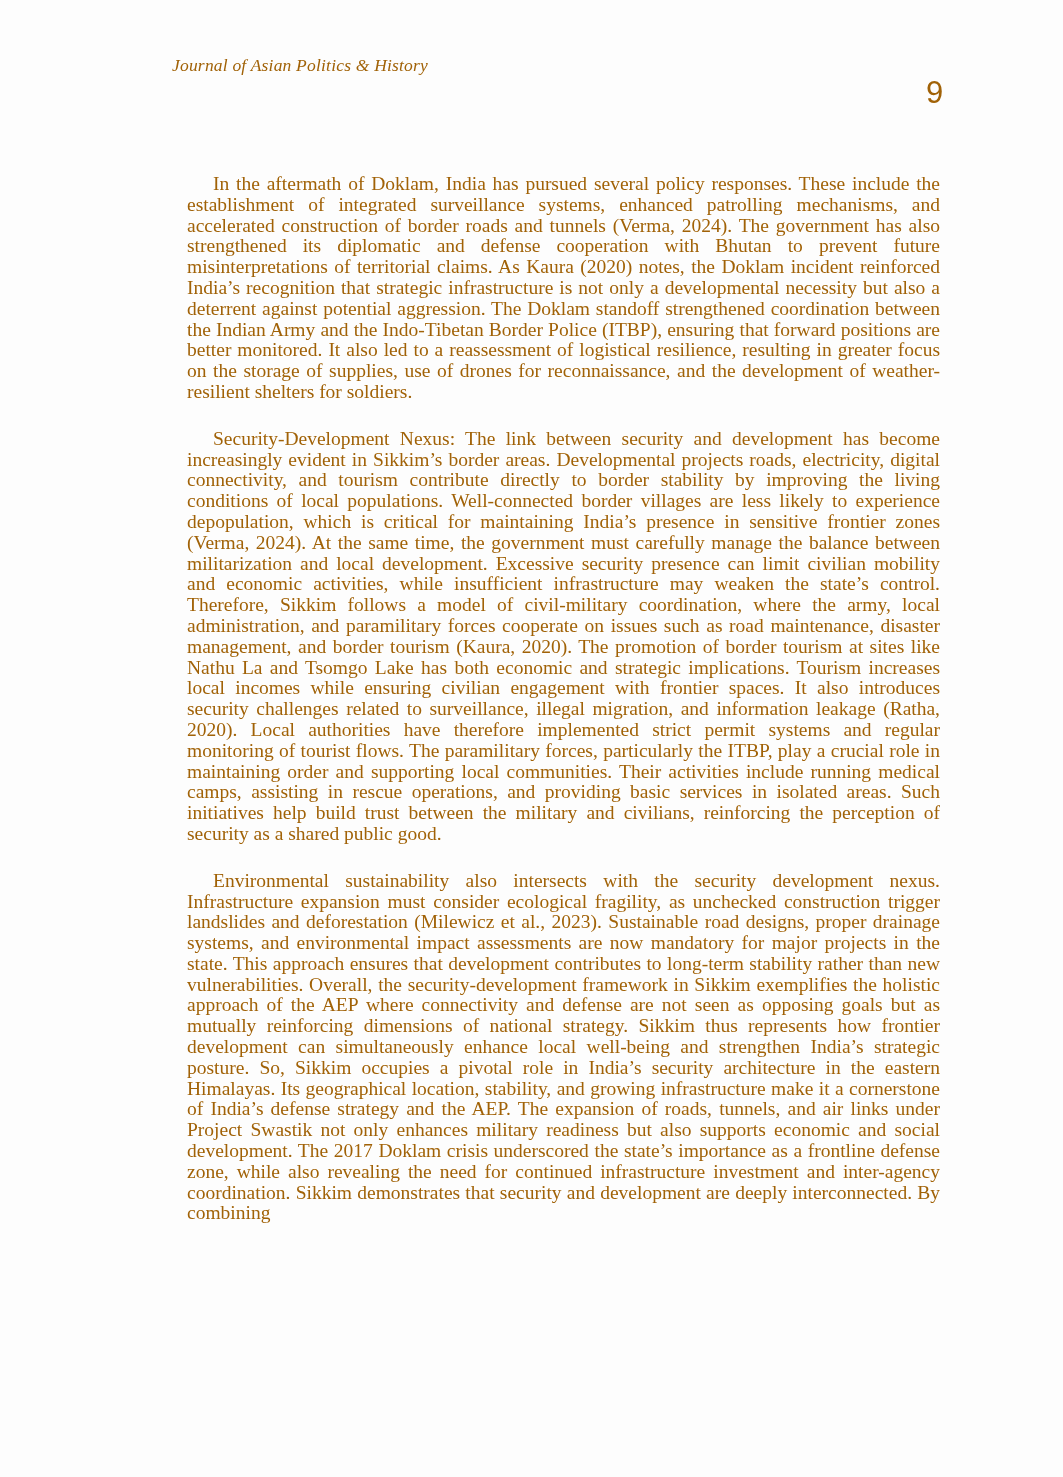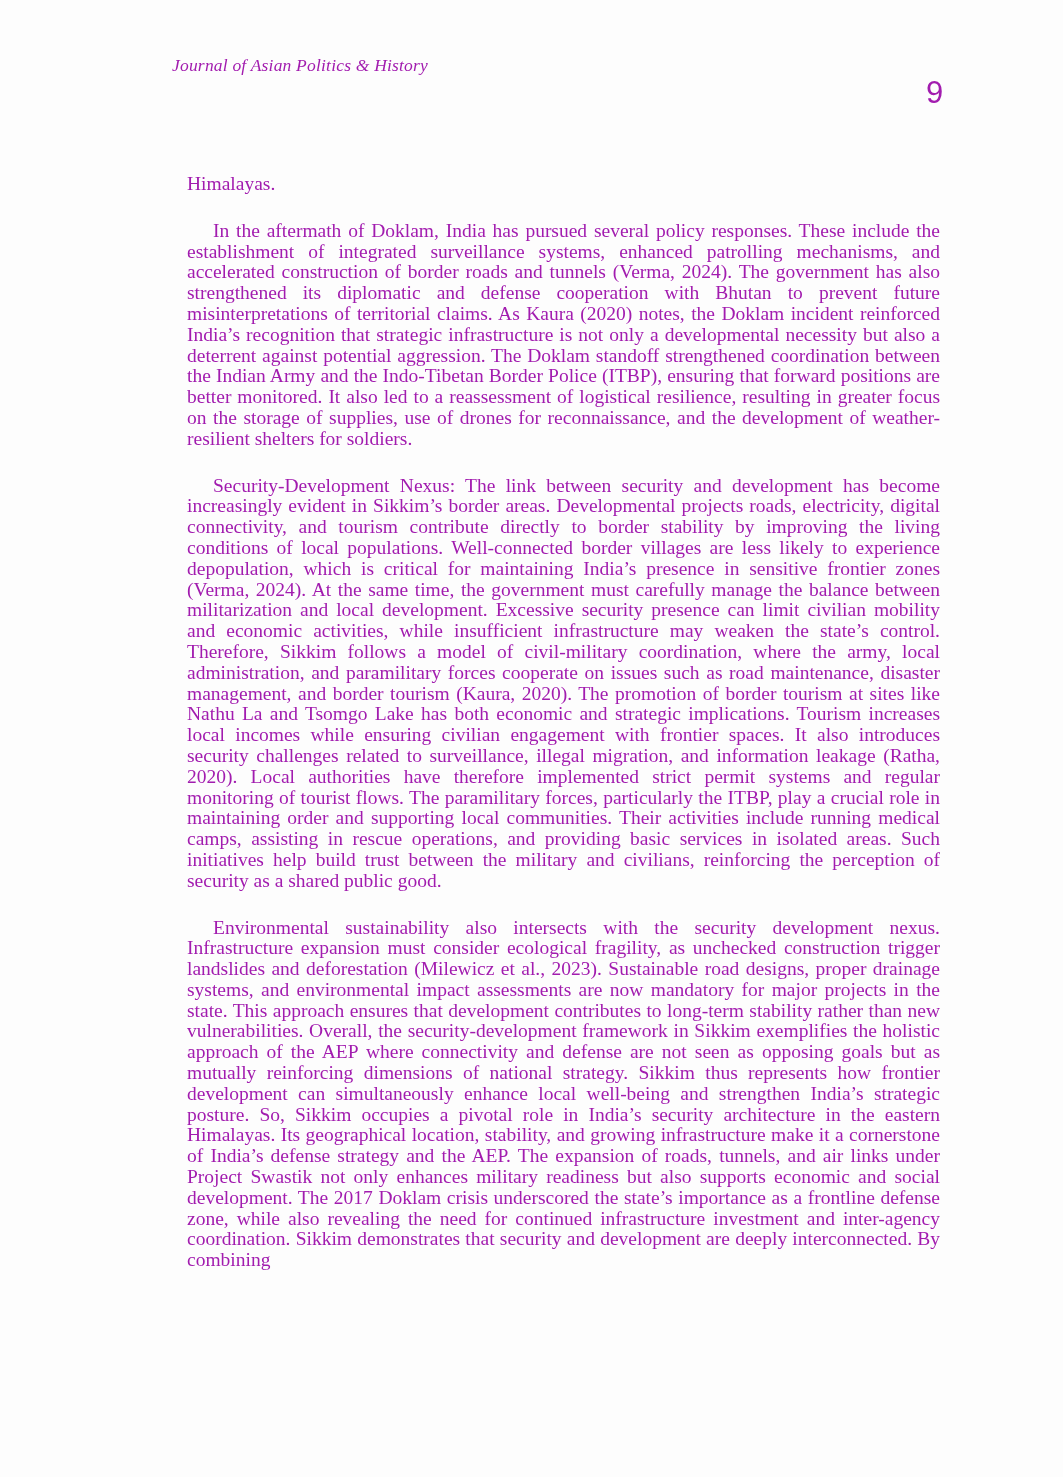--- a/index.html
+++ b/index.html
@@ -6,21 +6,21 @@
     margin: 0;
     padding: 0;
     background: #ffffff;
   }
   .page {
     position: relative;
     width: 1063px;
     height: 1477px;
     background: #fdfdfd;
     font-family: "Liberation Serif", "DejaVu Serif", serif;
-    color: #a21caf;
+    color: #a16207;
     overflow: hidden;
   }
   .journal-header {
     position: absolute;
     left: 172px;
     top: 55px;
     font-style: italic;
     font-size: 17.5px;
     letter-spacing: 0.2px;
     white-space: nowrap;
@@ -60,21 +60,20 @@
 <body>
 
 <div class="page">
 
   <div class="journal-header">Journal of Asian Politics &amp; History</div>
 
   <div class="page-number">9</div>
 
   <div class="content">
 
-    <p class="fragment">Himalayas.</p>
 
     <p class="para">In the aftermath of Doklam, India has pursued several policy responses. These include the establishment of integrated surveillance systems, enhanced patrolling mechanisms, and accelerated construction of border roads and tunnels (Verma, 2024). The government has also strengthened its diplomatic and defense cooperation with Bhutan to prevent future misinterpretations of territorial claims. As Kaura (2020) notes, the Doklam incident reinforced India’s recognition that strategic infrastructure is not only a developmental necessity but also a deterrent against potential aggression. The Doklam standoff strengthened coordination between the Indian Army and the Indo-Tibetan Border Police (ITBP), ensuring that forward positions are better monitored. It also led to a reassessment of logistical resilience, resulting in greater focus on the storage of supplies, use of drones for reconnaissance, and the development of weather-resilient shelters for soldiers.</p>
 
     <p class="para"><span class="lead">Security-Development Nexus: </span><span>The link between security and development has become increasingly evident in Sikkim’s border areas. Developmental projects roads, electricity, digital connectivity, and tourism contribute directly to border stability by improving the living conditions of local populations. Well-connected border villages are less likely to experience depopulation, which is critical for maintaining India’s presence in sensitive frontier zones (Verma, 2024). At the same time, the government must carefully manage the balance between militarization and local development. Excessive security presence can limit civilian mobility and economic activities, while insufficient infrastructure may weaken the state’s control. Therefore, Sikkim follows a model of civil-military coordination, where the army, local administration, and paramilitary forces cooperate on issues such as road maintenance, disaster management, and border tourism (Kaura, 2020). The promotion of border tourism at sites like Nathu La and Tsomgo Lake has both economic and strategic implications. Tourism increases local incomes while ensuring civilian engagement with frontier spaces. It also introduces security challenges related to surveillance, illegal migration, and information leakage (Ratha, 2020). Local authorities have therefore implemented strict permit systems and regular monitoring of tourist flows. The paramilitary forces, particularly the ITBP, play a crucial role in maintaining order and supporting local communities. Their activities include running medical camps, assisting in rescue operations, and providing basic services in isolated areas. Such initiatives help build trust between the military and civilians, reinforcing the perception of security as a shared public good.</span></p>
 
     <p class="para">Environmental sustainability also intersects with the security development nexus. Infrastructure expansion must consider ecological fragility, as unchecked construction trigger landslides and deforestation (Milewicz et al., 2023). Sustainable road designs, proper drainage systems, and environmental impact assessments are now mandatory for major projects in the state. This approach ensures that development contributes to long-term stability rather than new vulnerabilities. Overall, the security-development framework in Sikkim exemplifies the holistic approach of the AEP where connectivity and defense are not seen as opposing goals but as mutually reinforcing dimensions of national strategy. Sikkim thus represents how frontier development can simultaneously enhance local well-being and strengthen India’s strategic posture. So, Sikkim occupies a pivotal role in India’s security architecture in the eastern Himalayas. Its geographical location, stability, and growing infrastructure make it a cornerstone of India’s defense strategy and the AEP. The expansion of roads, tunnels, and air links under Project Swastik not only enhances military readiness but also supports economic and social development. The 2017 Doklam crisis underscored the state’s importance as a frontline defense zone, while also revealing the need for continued infrastructure investment and inter-agency coordination. Sikkim demonstrates that security and development are deeply interconnected. By combining</p>
 
   </div>
 </div>
 

